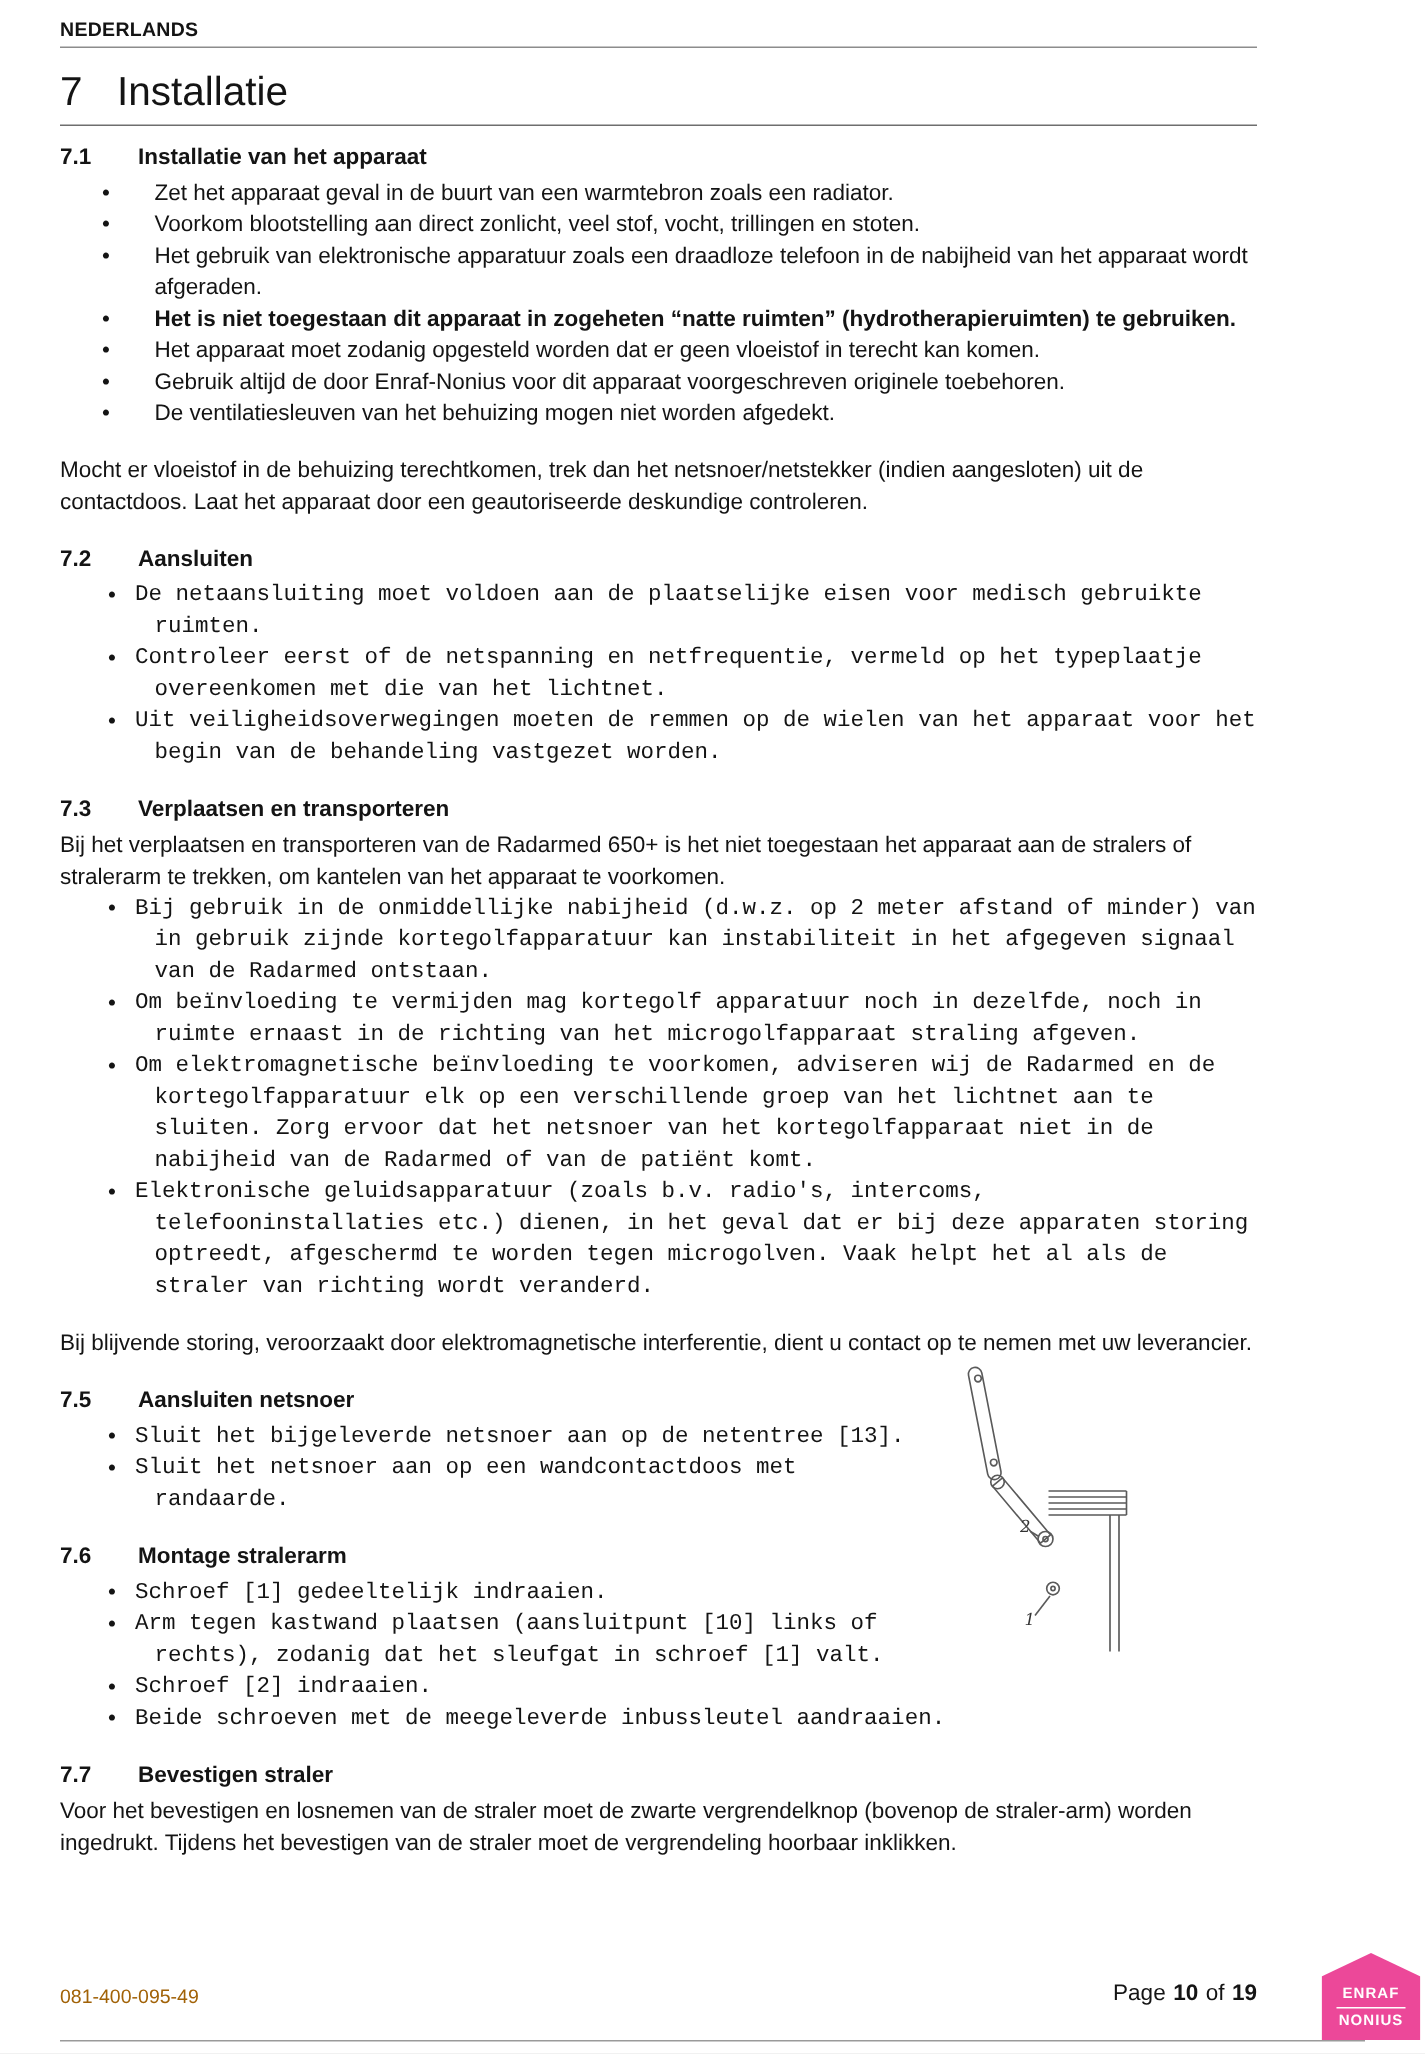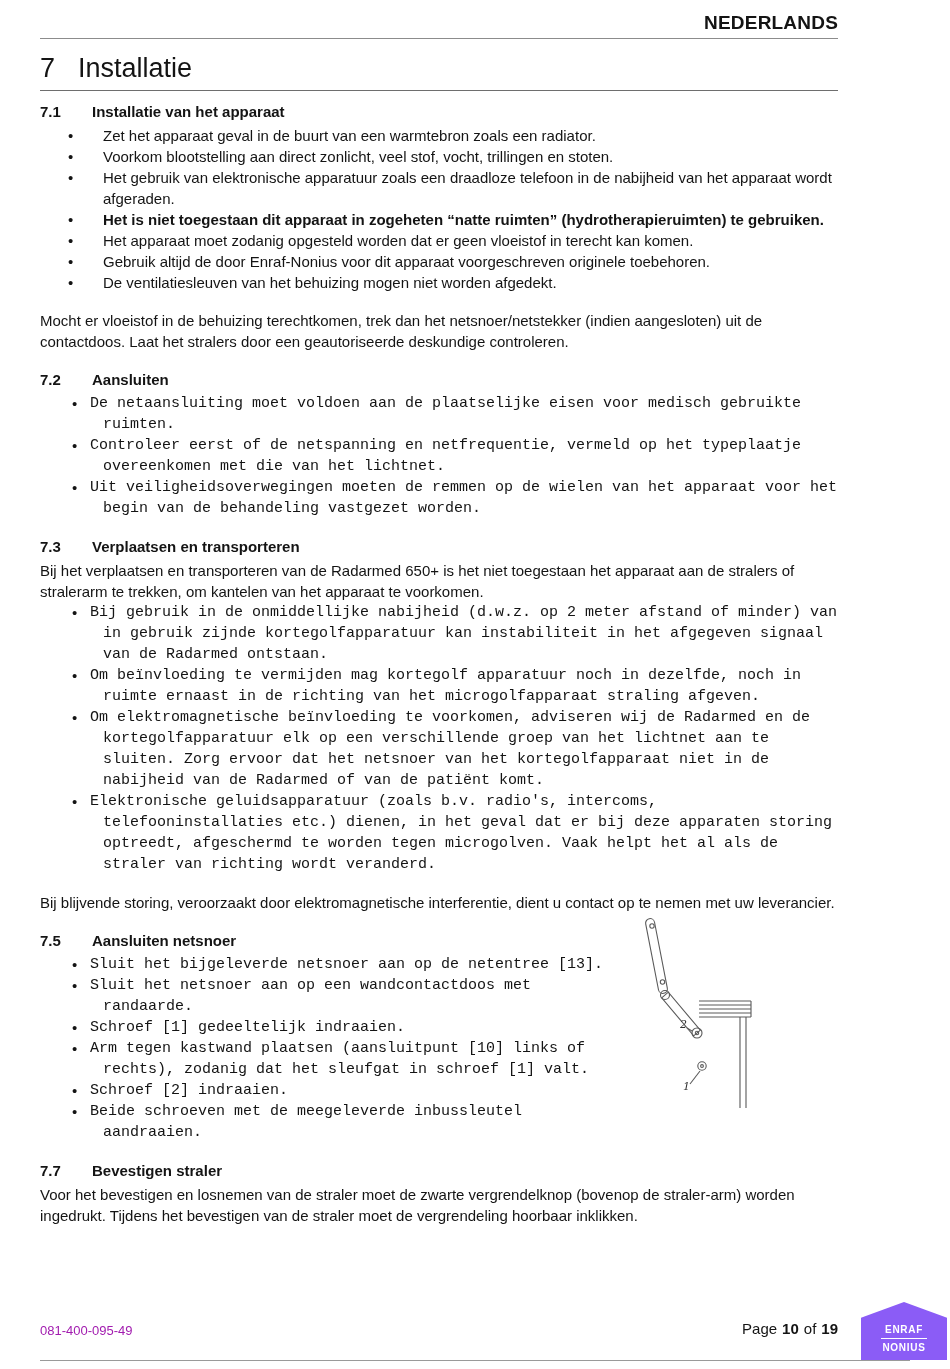--- a/index.html
+++ b/index.html
@@ -1,21 +1,21 @@
 <!DOCTYPE html>
 <html><head>
 <meta charset="utf-8">
 <style>
   * { margin:0; padding:0; box-sizing:border-box; }
   html,body { background:#e8e8e8; }
   body { font-family:"Liberation Sans","DejaVu Sans",sans-serif; color:#141414; }
   .sheet { position:relative; width:950px; height:1369px; background:#ffffff; overflow:hidden; margin:0 auto; }
   .content { padding:12px 112px 0 40px; }
 
-  .page-header { text-align:right; font-size:19px; font-weight:700; letter-spacing:0.2px; }
+  .page-header { text-align:left; font-size:13px; font-weight:700; letter-spacing:0.2px; }
   .rule { border-top:1px solid #8c8c8c; height:0; }
   .rule-header { margin-top:4px; }
   .rule-title { margin-top:6px; border-color:#6e6e6e; }
   .rule-bottom { position:absolute; left:40px; right:40px; top:1360px; border-top:1px solid #9a9a9a; }
 
   .chapter-title { margin-top:14px; font-size:27px; font-weight:400; display:flex; line-height:1.15; }
   .ch-num { width:38px; flex:0 0 auto; }
 
   section { font-size:15px; }
   .sec-h { display:flex; font-size:15px; font-weight:700; margin:17px 0 3px; line-height:21px; }
@@ -32,25 +32,25 @@
   .text.bold { font-weight:700; }
 
   .para { margin-top:17px; line-height:21px; }
   .para.tight { margin-top:3px; }
 
   .arm-figure { float:right; width:118px; height:198px; margin:-14px 80px 6px 14px; }
   .arm-figure svg { display:block; width:100%; height:100%; }
   .fig-stroke { stroke:#5a5a5a; fill:none; stroke-width:1.1; }
   .fig-label { font-size:11px; fill:#333; font-family:"DejaVu Serif",serif; font-style:italic; }
 
-  .doc-number { position:absolute; left:40px; top:1323px; font-size:13px; color:#a21caf; }
+  .doc-number { position:absolute; left:40px; top:1323px; font-size:13px; color:#a16207; }
   .page-indicator { position:absolute; right:112px; top:1320px; font-size:15px; display:inline-flex; gap:5px; align-items:flex-end; }
   .page-indicator .num { font-weight:700; }
 
-  .logo { position:absolute; right:3px; top:1302px; width:86px; height:58px; background:#8b5cf6;
+  .logo { position:absolute; right:3px; top:1302px; width:66px; height:58px; background:#ec4899;
           clip-path:polygon(50% 0%, 100% 27%, 100% 100%, 0% 100%, 0% 27%);
           color:#fff; display:flex; flex-direction:column; align-items:center; justify-content:flex-end; padding-bottom:7px; }
   .logo .logo-line { font-size:10px; font-weight:700; letter-spacing:0.7px; line-height:1.1; }
   .logo .divider { width:46px; border-top:1px solid #fff; margin:3px 0; }
 </style>
 </head>
 <body>
 
 <div class="sheet">
   <div class="content">
@@ -94,21 +94,21 @@
           </div>
         <div class="li">
             <span class="bullet">•</span>
             <span class="text">Gebruik altijd de door Enraf-Nonius voor dit apparaat voorgeschreven originele toebehoren.</span>
           </div>
         <div class="li">
             <span class="bullet">•</span>
             <span class="text">De ventilatiesleuven van het behuizing mogen niet worden afgedekt.</span>
           </div>
       </div>
-      <p class="para">Mocht er vloeistof in de behuizing terechtkomen, trek dan het netsnoer/netstekker (indien aangesloten) uit de contactdoos. Laat het stralers door een geautoriseerde deskundige controleren.</p>
+      <p class="para">Mocht er vloeistof in de behuizing terechtkomen, trek dan het netsnoer/netstekker (indien aangesloten) uit de contactdoos. Laat het apparaat door een geautoriseerde deskundige controleren.</p>
     </section>
 
     <section>
       <h2 class="sec-h">
         <span class="sec-num">7.2</span>
         <span class="sec-title">Aansluiten</span>
       </h2>
       <div class="list style-b">
         <div class="li">
             <span class="bullet">•</span>
@@ -187,20 +187,24 @@
             <span class="text">Sluit het bijgeleverde netsnoer aan op de netentree [13].</span>
           </div>
         <div class="li">
             <span class="bullet">•</span>
             <span class="text">Sluit het netsnoer aan op een wandcontactdoos met randaarde.</span>
           </div>
       </div>
     </section>
 
     <section>
+      <h2 class="sec-h">
+        <span class="sec-num">7.6</span>
+        <span class="sec-title">Montage stralerarm</span>
+      </h2>
       <div class="list style-b">
         <div class="li">
             <span class="bullet">•</span>
             <span class="text">Schroef [1] gedeeltelijk indraaien.</span>
           </div>
         <div class="li">
             <span class="bullet">•</span>
             <span class="text">Arm tegen kastwand plaatsen (aansluitpunt [10] links of rechts), zodanig dat het sleufgat in schroef [1] valt.</span>
           </div>
         <div class="li">

